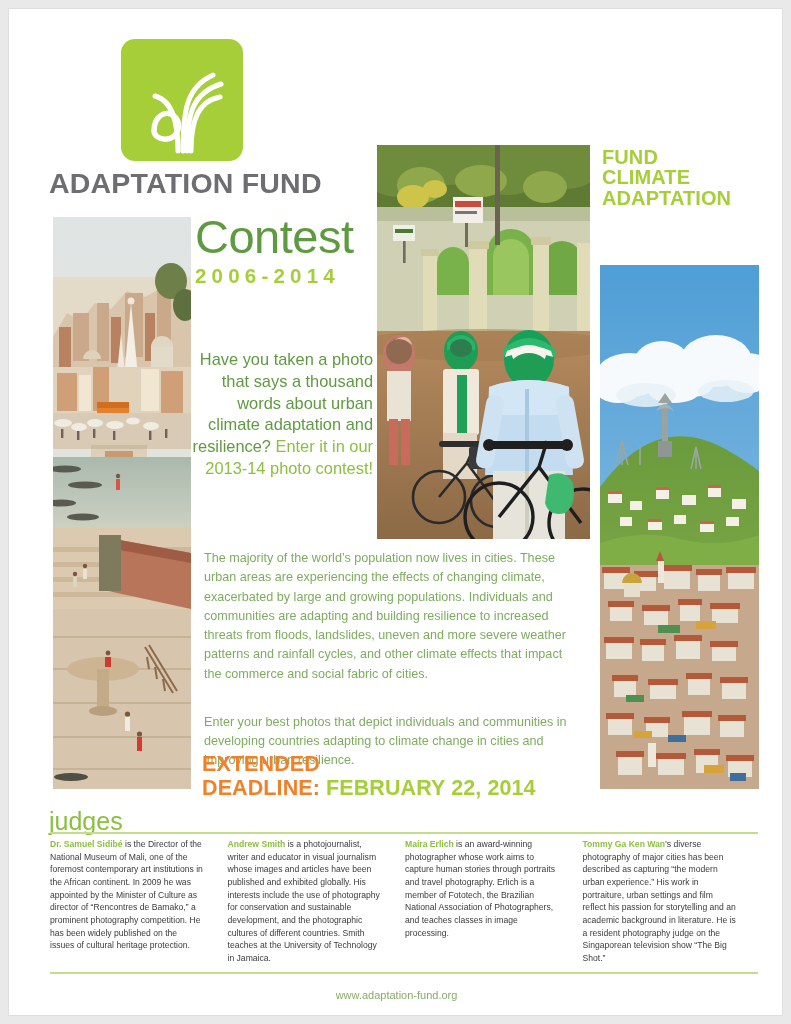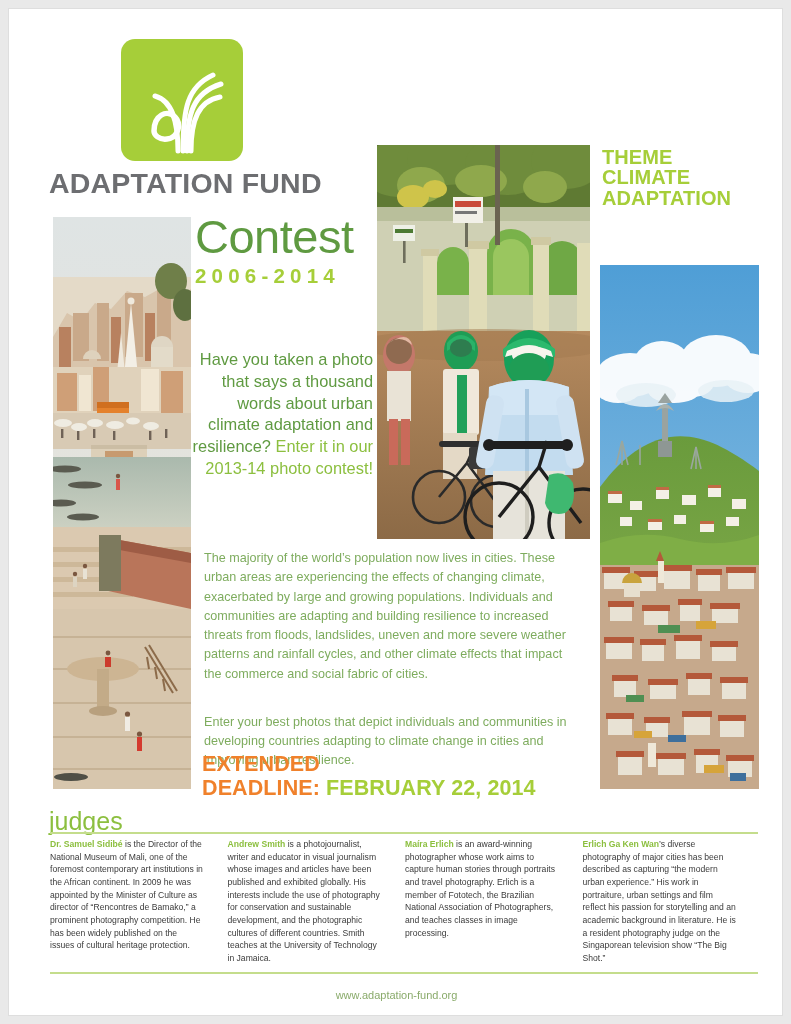--- a/index.html
+++ b/index.html
@@ -616,21 +616,21 @@
 
       <path d="M22 318 a10 10 0 0 1 20 0 z" fill="#c9a33c"></path>
       <rect x="24" y="318" width="16" height="14" fill="#e7dfce"></rect>
       <rect x="58" y="296" width="6" height="22" fill="#efe8d8"></rect>
       <path d="M56 296 l4 -10 l4 10 z" fill="#b4593a"></path>
       <rect x="48" y="478" width="8" height="24" fill="#efe8d8"></rect>
     </svg>
   </div>
 
   <div class="theme">
-    <span class="t-line">THEME</span>
+    <span class="t-line">FUND</span>
     <span class="t-line">CLIMATE</span>
     <span class="t-line">ADAPTATION</span>
   </div>
 
   <div class="headline">
     <span class="h1">Contest</span>
     <span class="years">2006-2014</span>
   </div>
 
   <div class="tagline">
@@ -660,21 +660,21 @@
     <div class="judge">
       <span class="name">Dr. Samuel Sidibé</span><span> is the Director of the National Museum of Mali, one of the foremost contemporary art institutions in the African continent. In 2009 he was appointed by the Minister of Culture as director of “Rencontres de Bamako,” a prominent photography competition.  He has been widely published on the issues of cultural heritage protection.</span>
     </div>
     <div class="judge">
       <span class="name">Andrew Smith</span><span> is a photojournalist, writer and educator in visual journalism whose images and articles have been published and exhibited globally. His interests include the use of photography for conservation and sustainable development, and the photographic cultures of different countries. Smith teaches at the University of Technology in Jamaica.</span>
     </div>
     <div class="judge">
       <span class="name">Maíra Erlich</span><span> is an award-winning photographer whose work aims to capture human stories through portraits and travel photography.  Erlich is a member of Fototech, the Brazilian National Association of Photographers, and teaches classes in image processing.</span>
     </div>
     <div class="judge">
-      <span class="name">Erlich Ga Ken Wan</span><span>’s diverse photography of major cities has been described as capturing “the modern urban experience.”  His work in portraiture, urban settings and film reflect his passion for storytelling and an academic background in literature. He is a resident photography judge on the Singaporean television show “The Big Shot.”</span>
+      <span class="name">Tommy Ga Ken Wan</span><span>’s diverse photography of major cities has been described as capturing “the modern urban experience.”  His work in portraiture, urban settings and film reflect his passion for storytelling and an academic background in literature. He is a resident photography judge on the Singaporean television show “The Big Shot.”</span>
     </div>
   </div>
 
   <div class="judges-rule-bottom"></div>
 
   <div class="footer">www.adaptation-fund.org</div>
 
 </div>
 
 </body></html>

